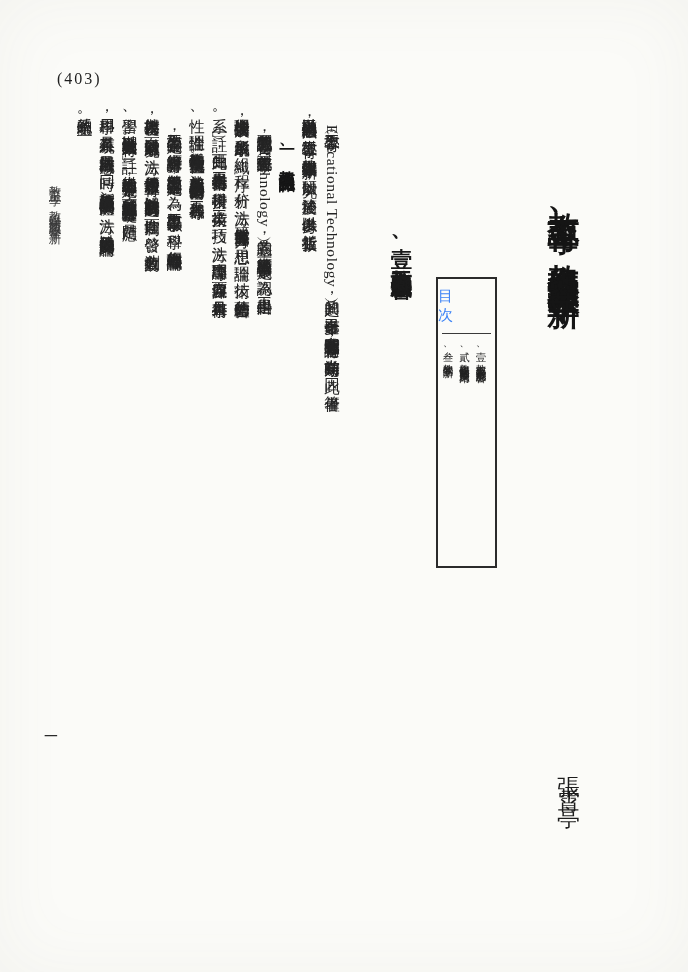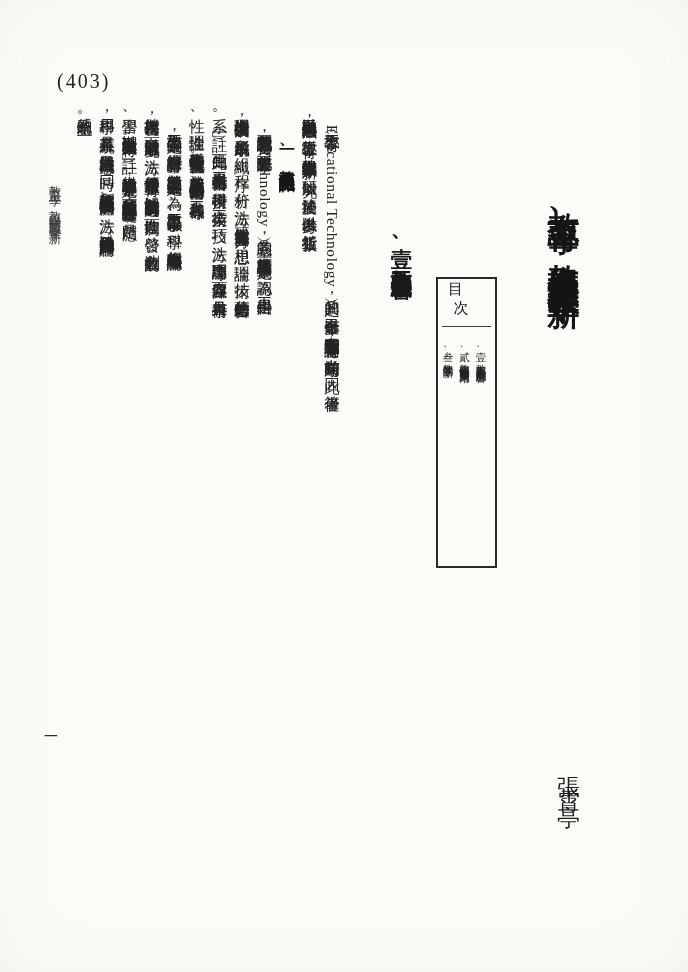--- a/index.html
+++ b/index.html
@@ -18,42 +18,42 @@
   }
   .v{
     writing-mode:vertical-rl;
     text-orientation:mixed;
     position:absolute;
     white-space:nowrap;
   }
   
   .pno-top{
     position:absolute;left:57px;top:70px;
-    font-size:20px;letter-spacing:2px;color:#1f1f1f;
+    font-size:16px;letter-spacing:2px;color:#1f1f1f;
   }
   
   .main-title{
     left:548px;top:186px;height:560px;width:38px;
     font-size:32px;letter-spacing:4px;font-weight:600;color:#151515;
   }
   .author{
     left:554px;top:758px;height:130px;width:30px;
     font-size:23px;letter-spacing:14px;color:#1c1c1c;
   }
   
   .toc-box{
     position:absolute;left:436px;top:277px;width:61px;height:291px;
     border:2px solid #2b2b2b;background:transparent;box-sizing:border-box;
   }
   .toc-header{
     direction:rtl;
-    text-align:center;
+    text-align:left;
     font-size:15px;letter-spacing:11px;
-    padding:1px 0 6px 0;
-    color:#0f172a;
+    padding:8px 0 6px 0;
+    color:#3b82f6;
     text-indent:11px;
   }
   .toc-divider{
     border-top:1.5px solid #3a3a3a;
     margin:2px 4px 0 4px;
   }
   .toc-items{
     position:absolute;top:54px;right:0;left:0;bottom:0;
     writing-mode:vertical-rl;text-orientation:mixed;
     padding:10px 5px;

